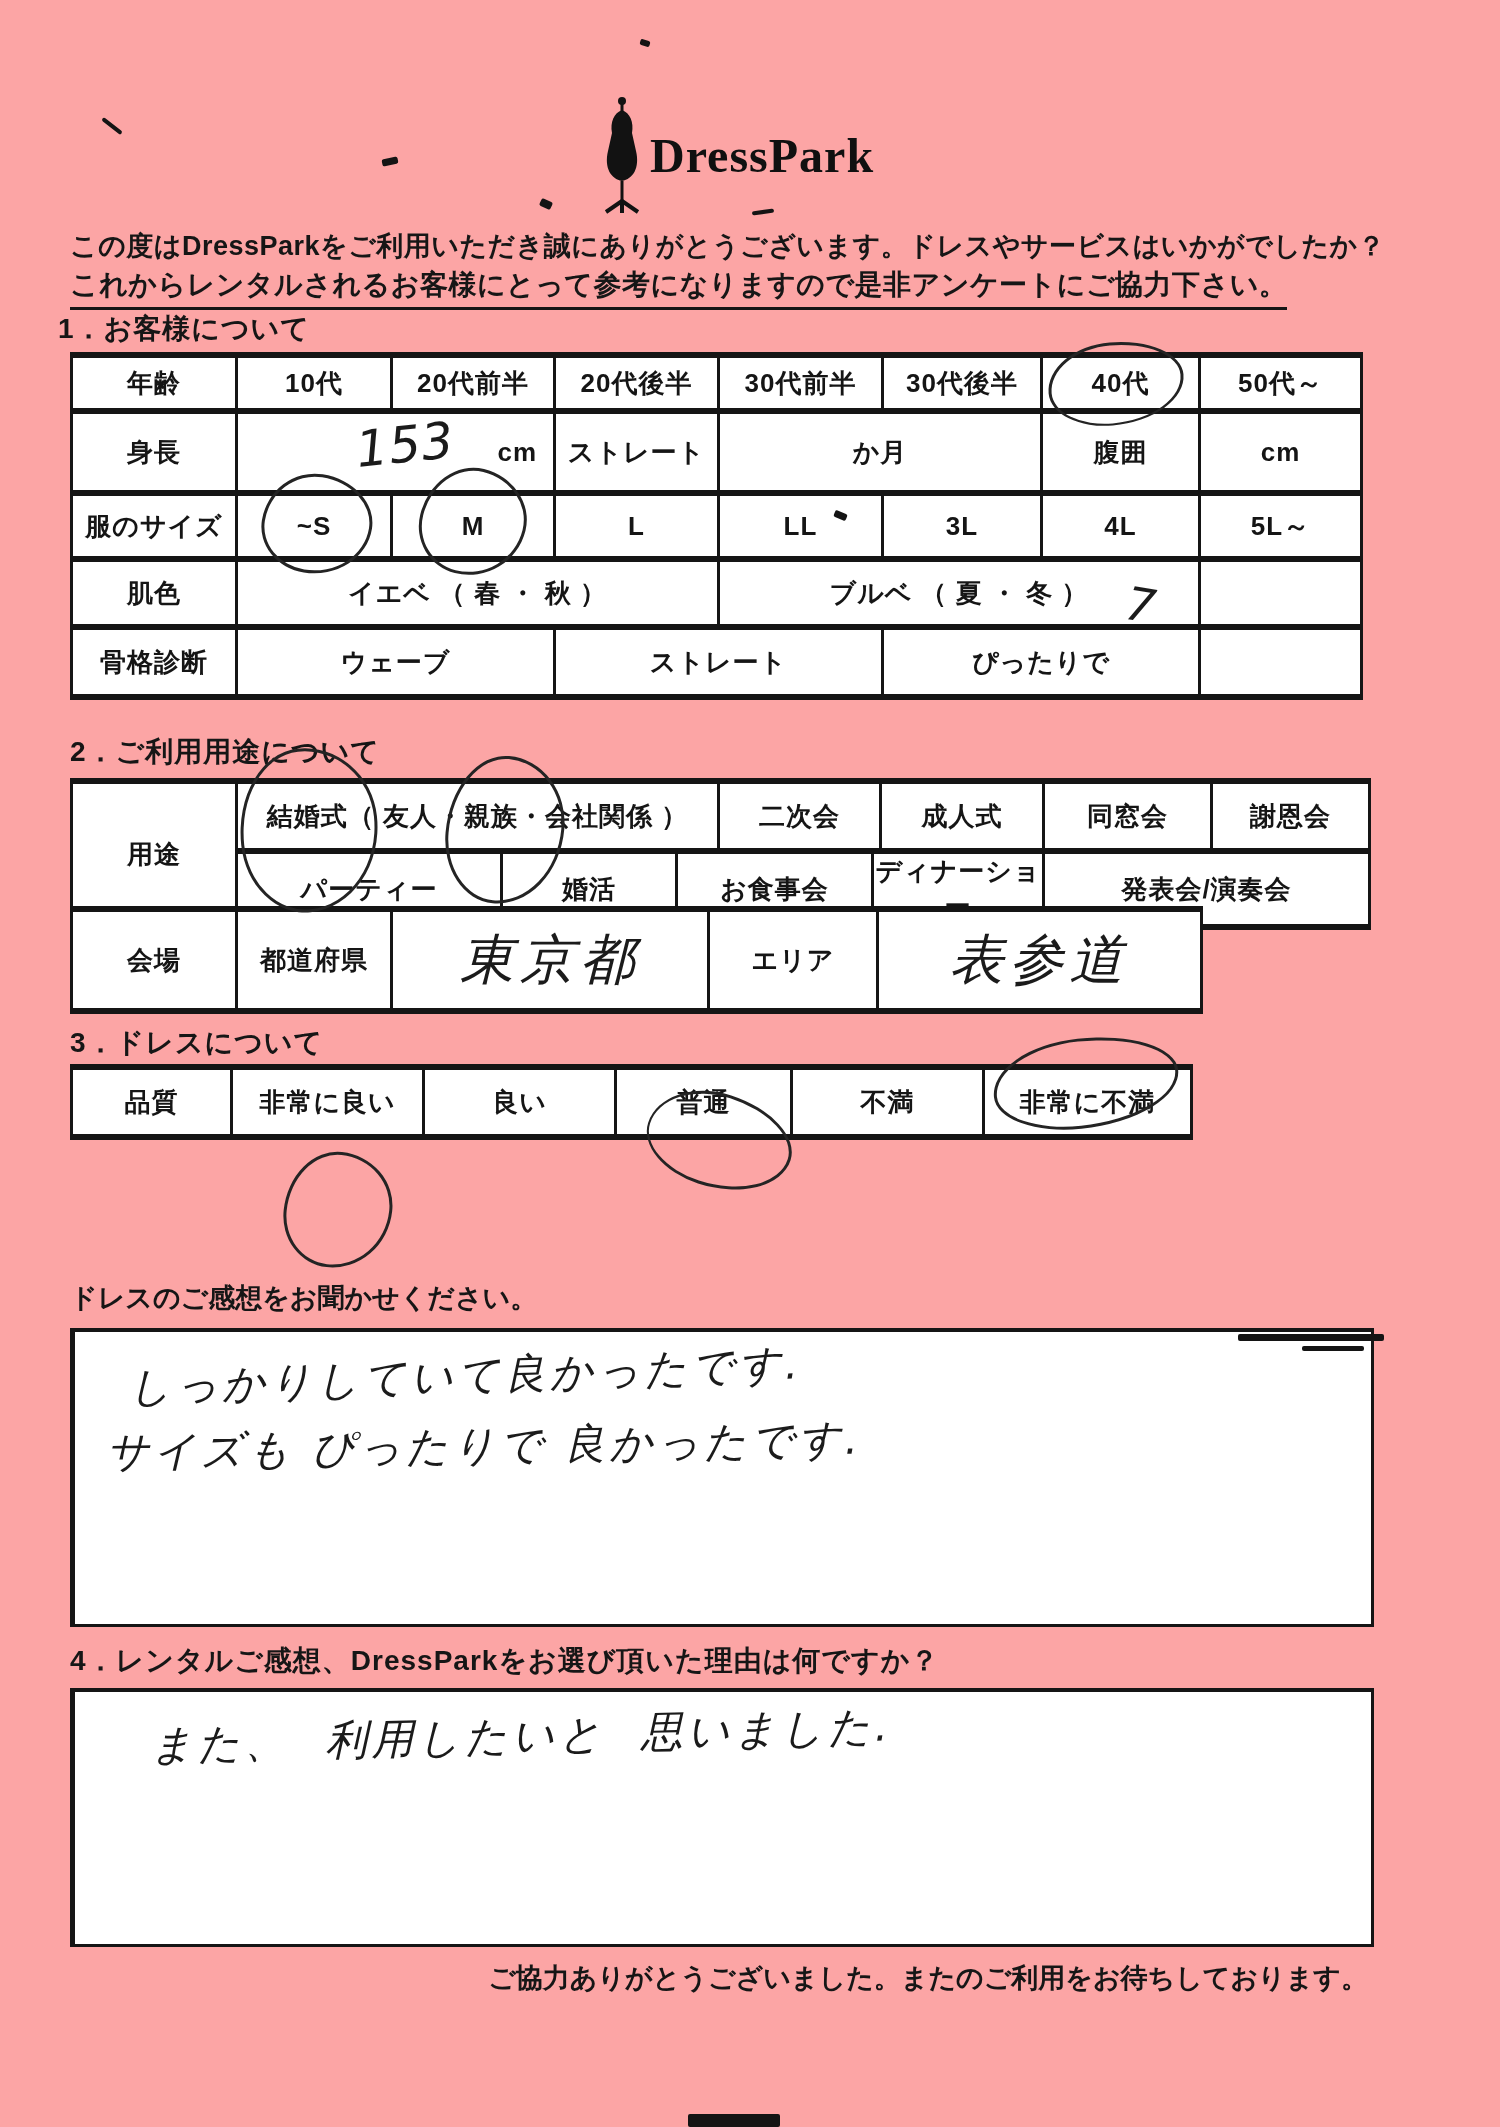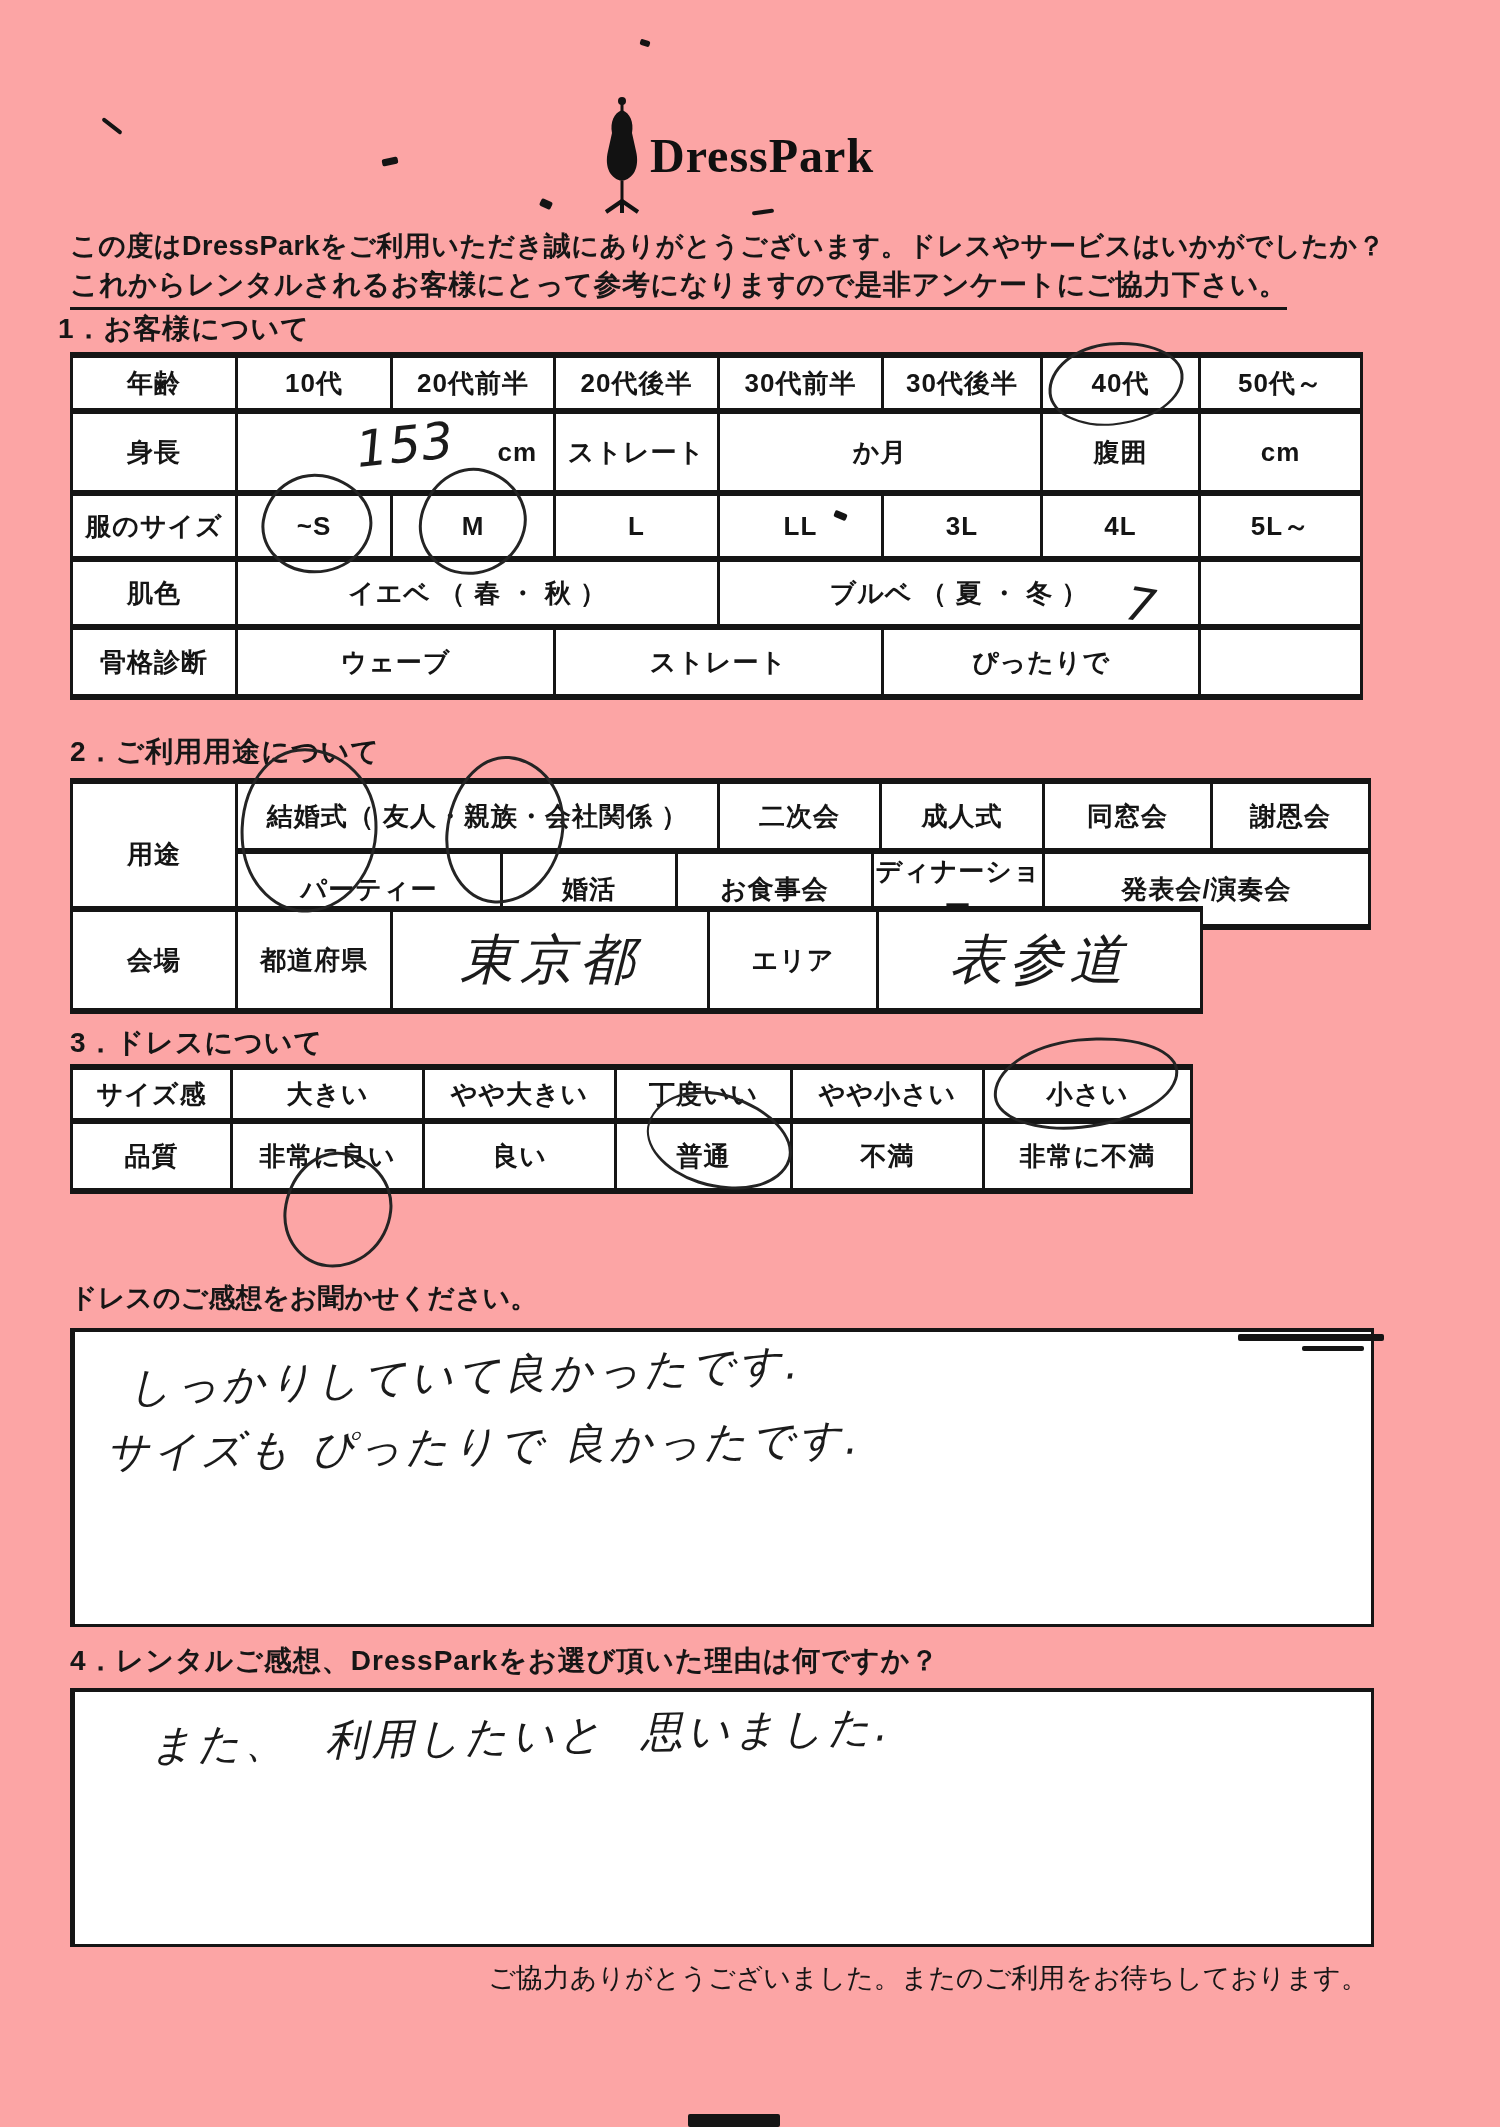--- a/index.html
+++ b/index.html
@@ -13,21 +13,21 @@
   
   .intro1{left:70px; top:228px; font-size:27px; font-weight:700; letter-spacing:0.5px;}
   .intro2{left:70px; top:266px; font-size:28px; font-weight:800; letter-spacing:0.5px;
           border-bottom:3px solid #151515; padding-bottom:3px;}
   .sec{font-size:28px; font-weight:800; letter-spacing:1px;}
   .sec1{left:58px; top:310px;}
   .sec2{left:70px; top:733px;}
   .sec3{left:70px; top:1024px;}
   .prompt{left:70px; top:1280px; font-size:27px; font-weight:800;}
   .sec4{left:70px; top:1642px;}
-  .closing{left:70px; top:1960px; width:1298px; text-align:right; font-size:27px; font-weight:400;}
+  .closing{left:70px; top:1960px; width:1298px; text-align:right; font-size:27px; font-weight:700;}
 
   
   .brandname{left:650px; top:128px; font-family:"Liberation Serif", serif;
              font-size:48px; font-weight:700; letter-spacing:1px; color:#101010;}
 
   
   table.f{border-collapse:collapse; table-layout:fixed;}
   table.f td{
     border:3px solid #151515; border-top-width:6px; border-bottom-width:6px;
     text-align:center; vertical-align:middle;
@@ -211,28 +211,20 @@
   <table class="f abs" style="left:70px; top:1064px; width:1120px;">
     <colgroup>
         <col style="width:160px">
         <col style="width:192px">
         <col style="width:192px">
         <col style="width:176px">
         <col style="width:192px">
         <col style="width:208px">
       </colgroup>
     <tbody>
-    <tr style="height:54px">
-      <td class="lab">サイズ感</td>
-      <td>大きい</td>
-      <td>やや大きい</td>
-      <td>丁度いい</td>
-      <td>やや小さい</td>
-      <td>小さい</td>
-    </tr>
     <tr style="height:70px">
       <td class="lab">品質</td>
       <td>非常に良い</td>
       <td>良い</td>
       <td>普通</td>
       <td>不満</td>
       <td>非常に不満</td>
     </tr>
   </tbody>
     </table>

